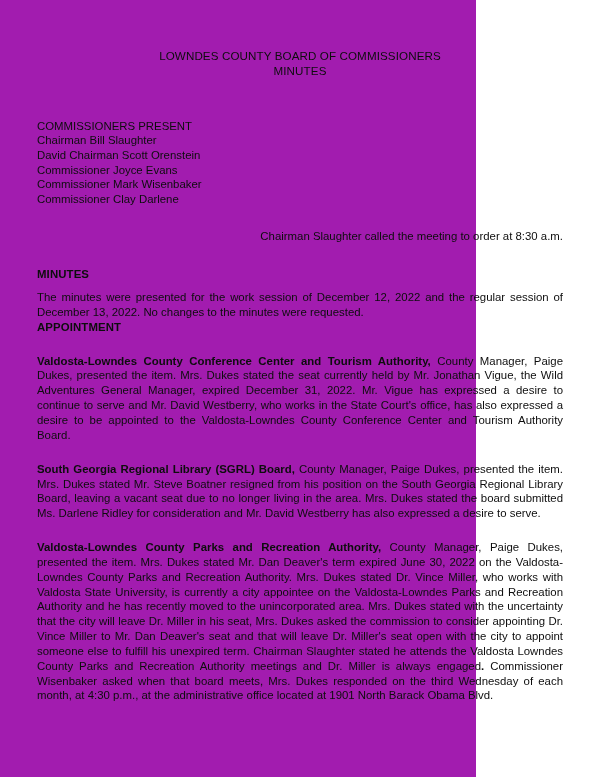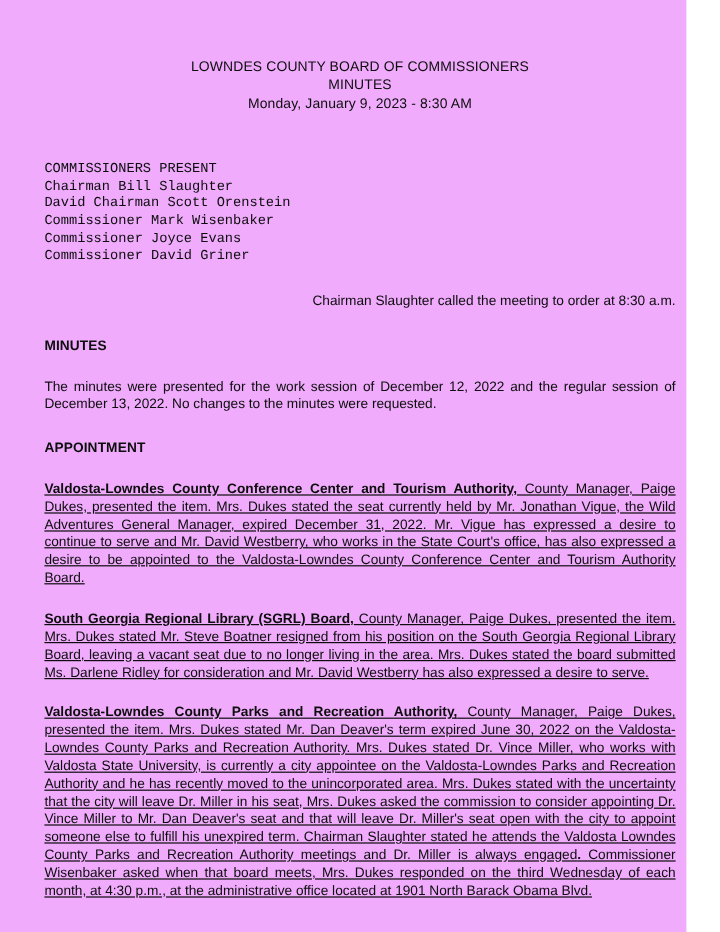--- a/index.html
+++ b/index.html
@@ -10,23 +10,23 @@
   body {
     width: 600px;
     height: 777px;
     font-family: "Liberation Sans", sans-serif;
     color: #0d0d0d;
     -webkit-font-smoothing: antialiased;
     overflow: hidden;
   }
   .page {
     position: relative;
-    width: 572px;
+    width: 476px;
     height: 777px;
-    background: #f0abfc;
+    background: #a21caf;
     box-sizing: border-box;
   }
   .content {
     position: absolute;
     left: 37px;
     top: 0;
     width: 526px;
   }
 
   
@@ -46,21 +46,20 @@
   .block {
     font-size: 11.4px;
     line-height: 14.7px;
   }
   .roster {
     margin-top: 40px;
   }
   .roster .rline {
     display: block;
     white-space: nowrap;
-    font-family: Liberation Mono, monospace;
   }
 
   .para {
     font-size: 11.4px;
     line-height: 14.85px;
     text-align: justify;
     text-justify: inter-word;
   }
 
   .call-to-order {
@@ -68,49 +67,48 @@
     text-align: right;
   }
 
   .section-heading {
     font-weight: bold;
     font-size: 11.4px;
     line-height: 14.7px;
     letter-spacing: 0.01em;
   }
   .heading-minutes { margin-top: 23px; }
-  .heading-appointment { margin-top: 22px; }
+  .heading-appointment { }
 
-  .minutes-para { margin-top: 19px; }
+  .minutes-para { margin-top: 9px; }
 
-  .appt { margin-top: 19px; text-decoration: underline; }
+  .appt { margin-top: 19px; }
   .appt-title {
     font-weight: bold;
   }
   .bold-dot { font-weight: bold; }
 </style>
 </head>
 <body>
 
 <div class="page">
   <div class="content">
 
     <div class="doc-header">
       <span class="hline">LOWNDES COUNTY BOARD OF COMMISSIONERS</span>
       <span class="hline">MINUTES</span>
-      <span class="hline">Monday, January 9, 2023 - 8:30 AM</span>
     </div>
 
     <div class="block roster">
       <span class="rline">COMMISSIONERS PRESENT</span>
       <span class="rline">Chairman Bill Slaughter</span>
       <span class="rline">David Chairman Scott Orenstein</span>
+      <span class="rline">Commissioner Joyce Evans</span>
       <span class="rline">Commissioner Mark Wisenbaker</span>
-      <span class="rline">Commissioner Joyce Evans</span>
-      <span class="rline">Commissioner David Griner</span>
+      <span class="rline">Commissioner Clay Darlene</span>
     </div>
 
     <div class="block call-to-order">Chairman Slaughter called the meeting to order at 8:30 a.m.</div>
 
     <div class="section-heading heading-minutes">MINUTES</div>
     <div class="para minutes-para">The minutes were presented for the work session of December 12, 2022 and the regular session of December 13, 2022.  No changes to the minutes were requested.</div>
 
     <div class="section-heading heading-appointment">APPOINTMENT</div>
 
     <div class="para appt">

